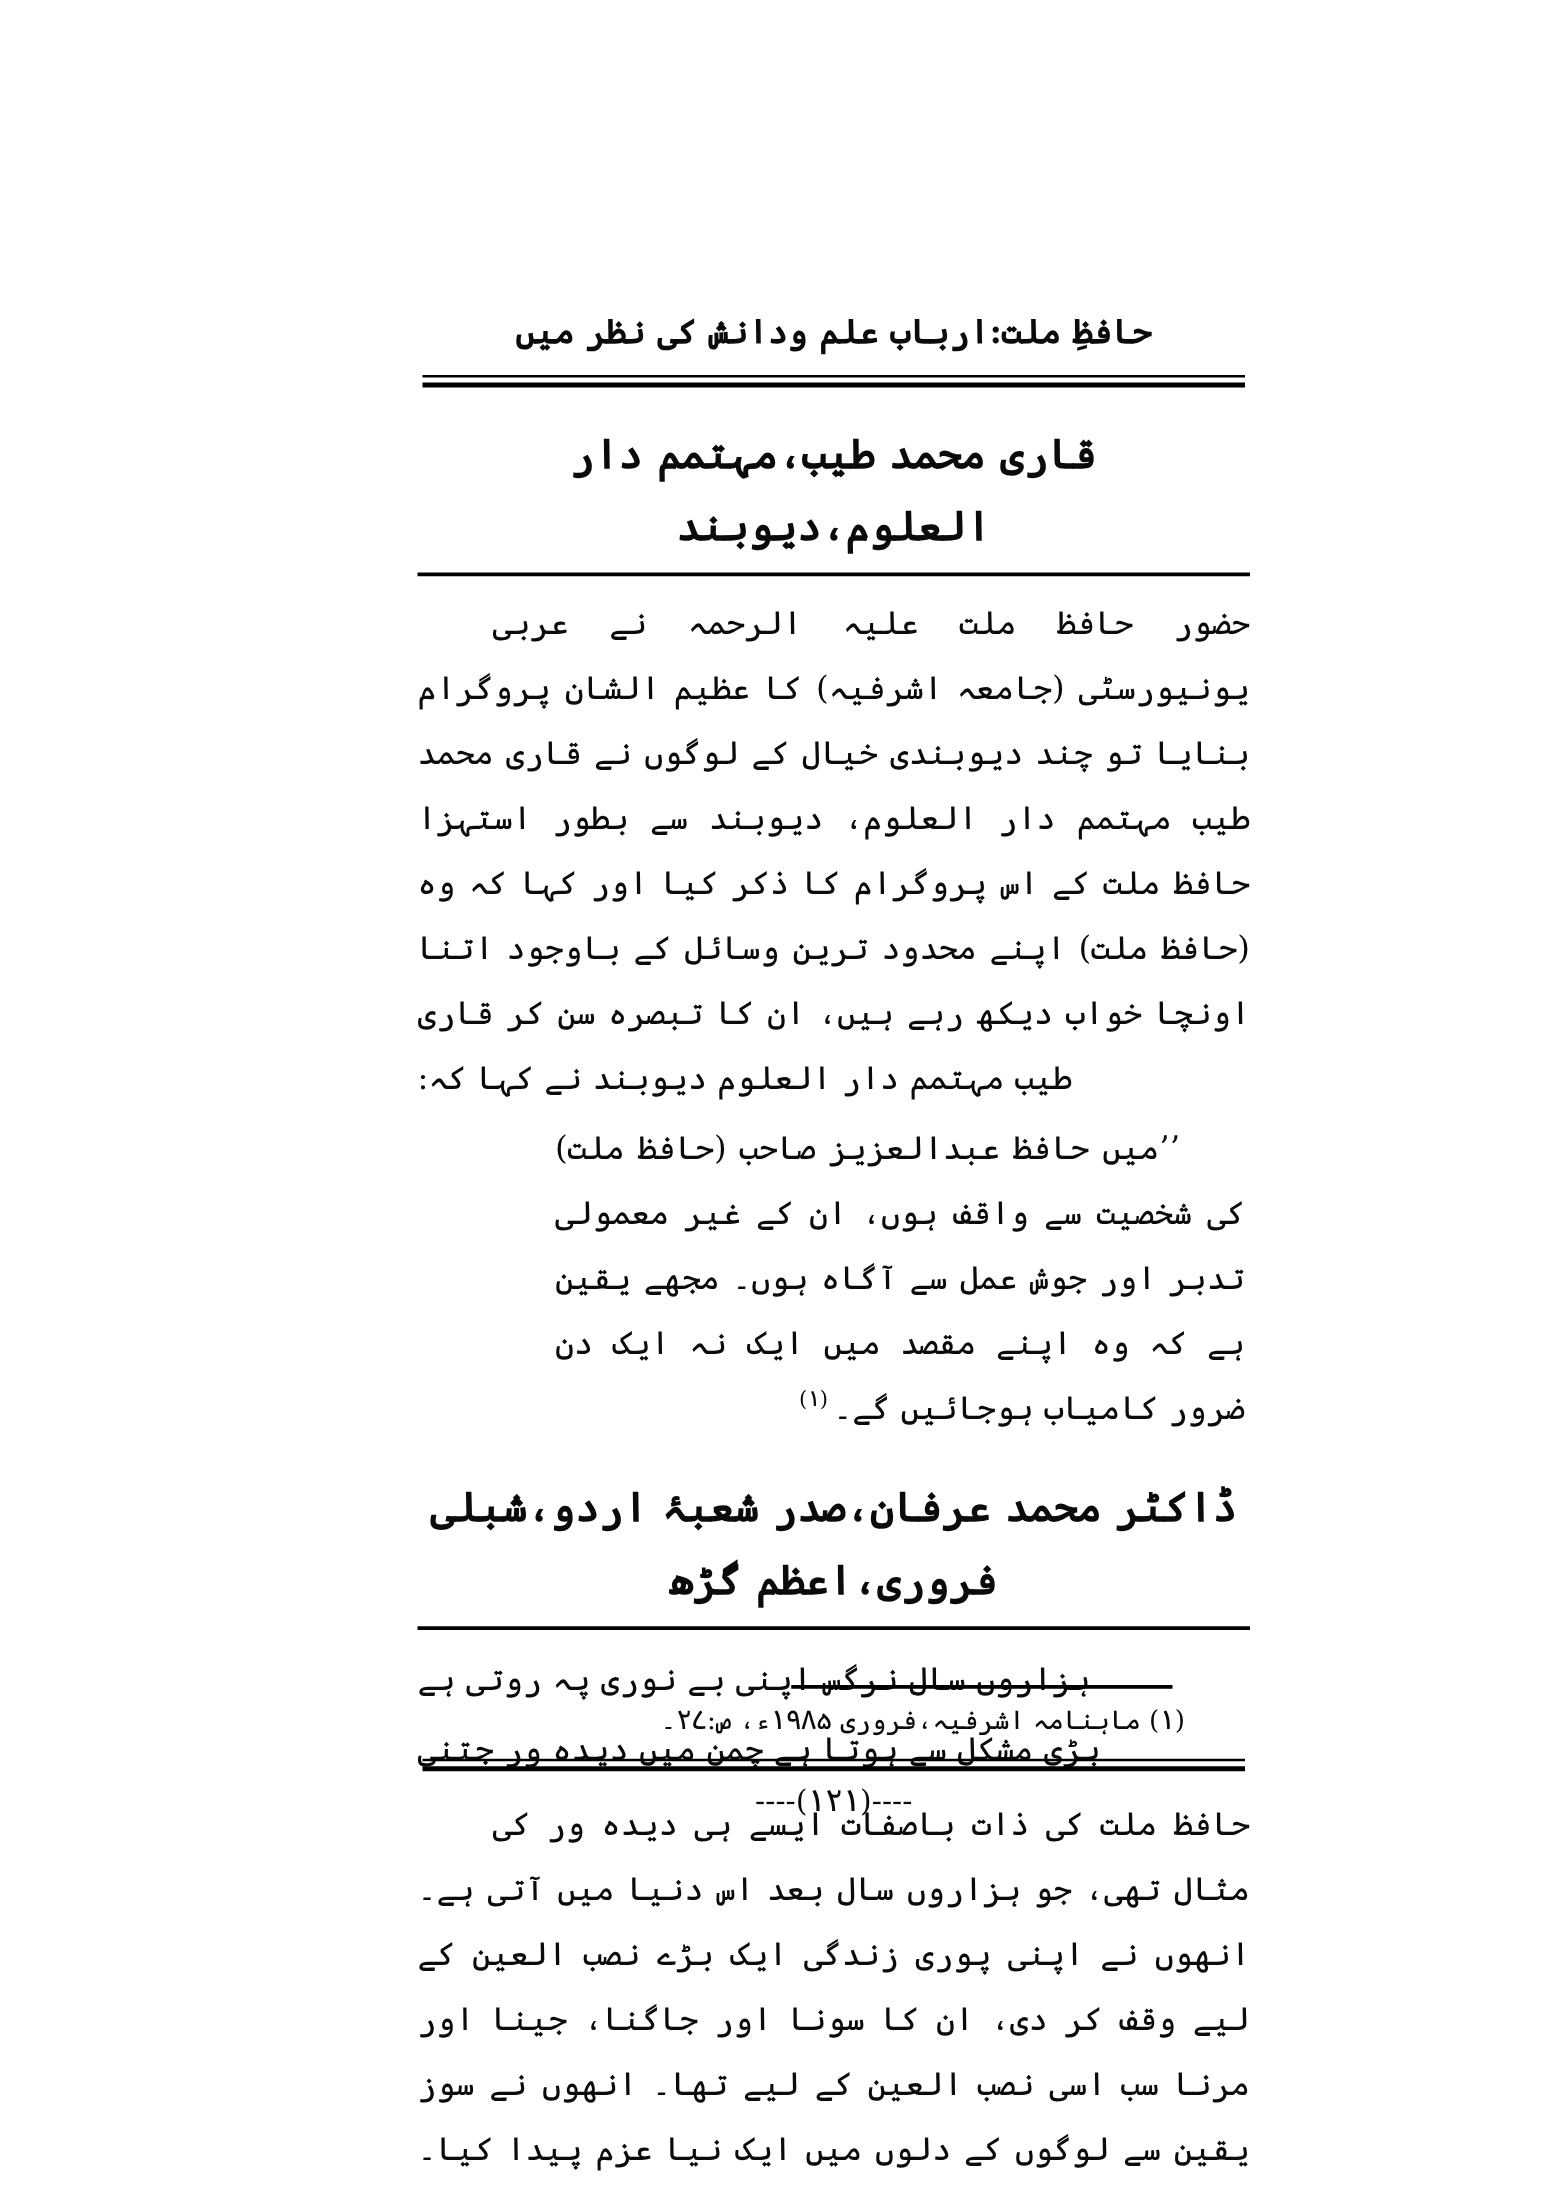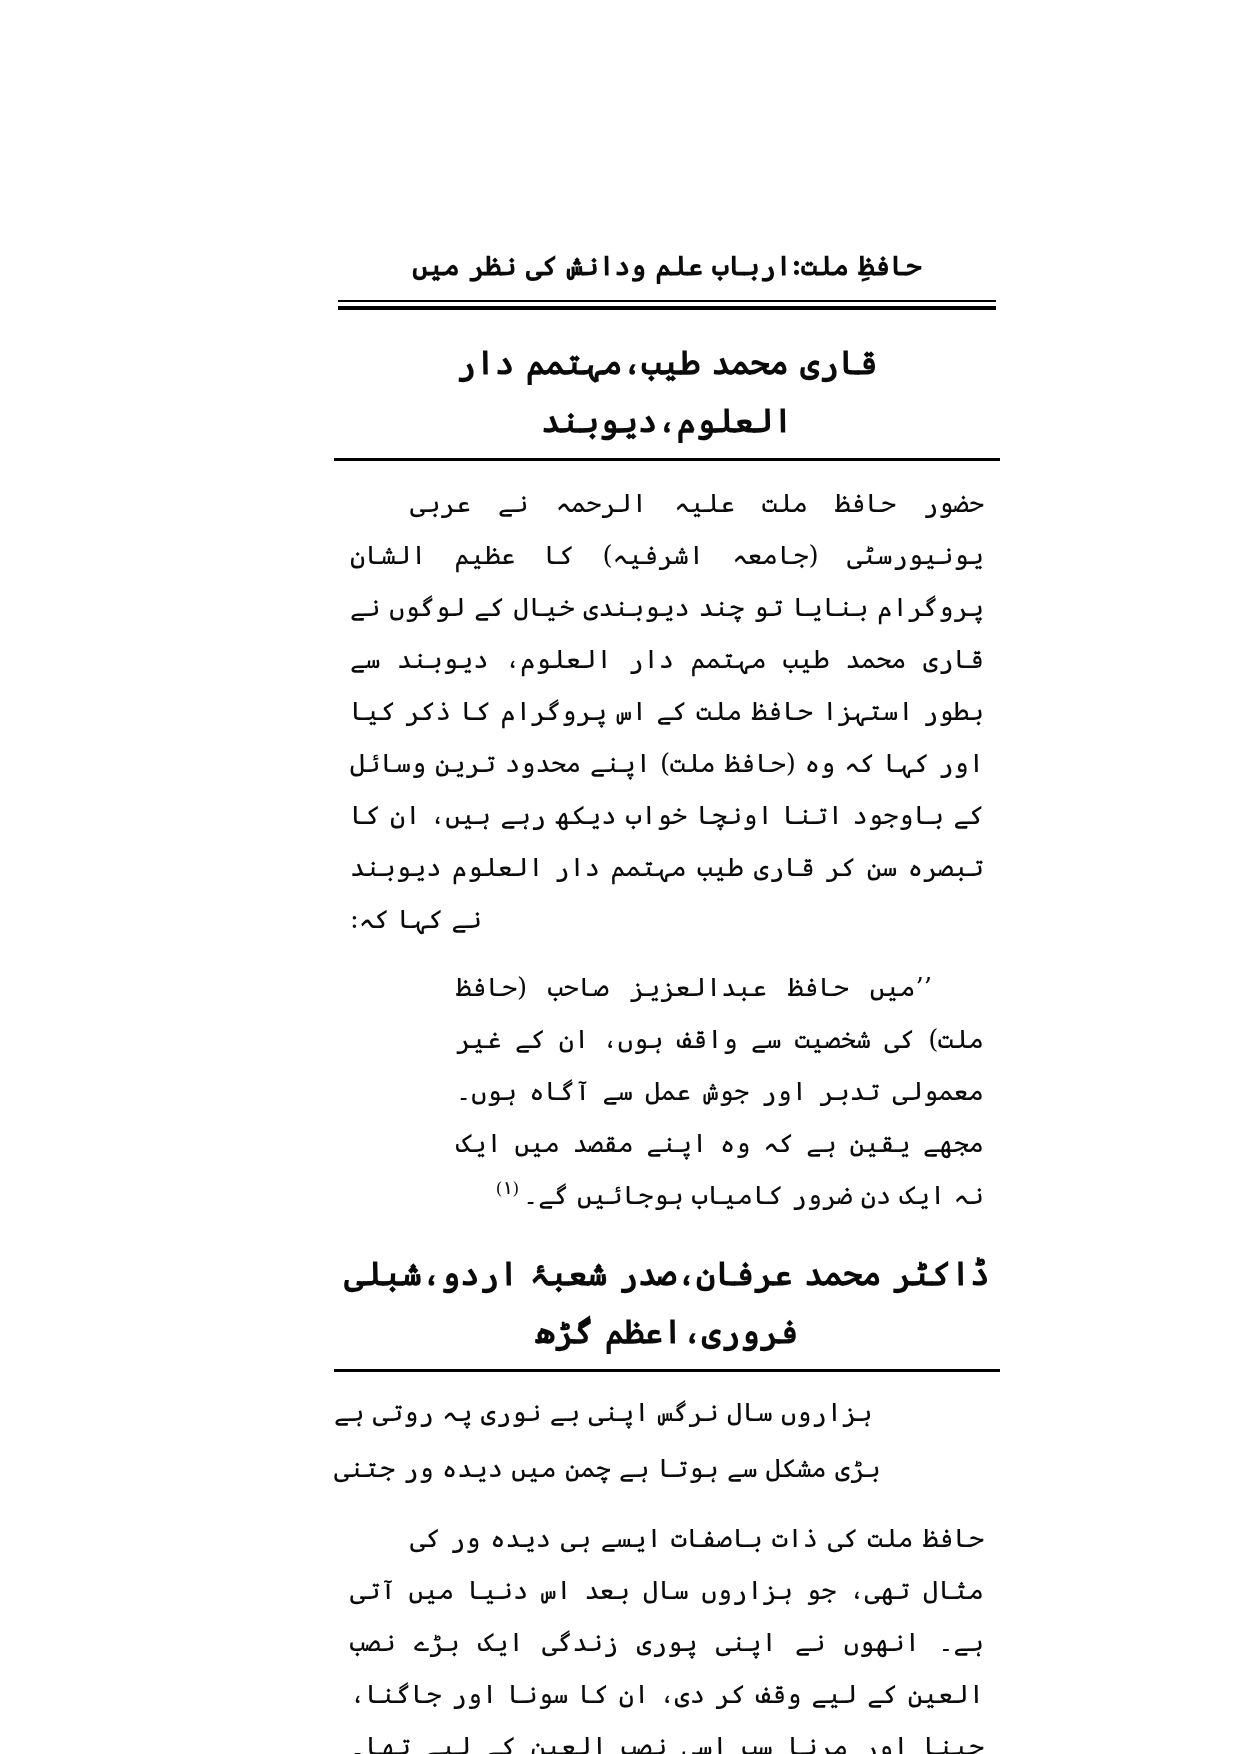--- a/index.html
+++ b/index.html
@@ -37,34 +37,34 @@
     margin-top:24px;
     margin-bottom:12px;
     line-height:58px;
   }
   .section-heading .u{
     display:inline-block;
     border-bottom:3px solid #000;
     padding:0 10px 8px 10px;
   }
   p.body-para{
-    margin:16px;
+    margin:0;
     font-size:26px;
     line-height:52px;
     text-align:justify;
     text-align-last:left; 
   }
   
   .fl-spacer{
     float:left;
     width:60px;
     height:46px;
   }
   p.quote-para{
-    margin:16px;
+    margin:4px;
     font-size:26px;
     line-height:52px;
     text-align:justify;
     text-align-last:right;
     text-indent:52px; 
     padding-left:106px; 
   }
   sup.fn-mark{
     font-size:17px;
     line-height:0;
@@ -135,13 +135,19 @@
       <div>ہزاروں سال نرگس اپنی بے نوری پہ روتی ہے</div>
       <div>بڑی مشکل سے ہوتا ہے چمن میں دیدہ ور جتنی</div>
     </div>
 
     <p class="body-para"><span class="fl-spacer"></span><span>حافظ ملت کی ذات باصفات ایسے ہی دیدہ ور کی مثال تھی، جو ہزاروں سال بعد اس دنیا میں آتی ہے۔ انھوں نے اپنی پوری زندگی ایک بڑے نصب العین کے لیے وقف کر دی، ان کا سونا اور جاگنا، جینا اور مرنا سب اسی نصب العین کے لیے تھا۔ انھوں نے سوز یقین سے لوگوں کے دلوں میں ایک نیا عزم پیدا کیا۔ انھوں نے اپنی سعی و کوشش سے مبارک پور جیسے معمولی قصبہ کو ایک علمی مرکز بنا دیا۔ واقعی اہل مبارک پور ان کو جتنا یاد کریں، ان کی جتنی عزت و توقیر کریں کم ہے۔</span></p>
 
     <p class="body-para"><span class="fl-spacer"></span><span>مولانا کی تعلیم و تربیت، پرانے طریقوں، پرانے استاذوں اور بزرگوں کے سایۂ شفقت اور پرانی فضاؤں میں ہوئی تھی۔ جدید علوم و فنون میں براہ راست انھوں نے کسی سے استفادہ نہیں کیا تھا، مگر کہیں وہ اجنبی نہیں معلوم ہوتے تھے۔ چاہے وہ اہل علم کا حلقہ ہو، چاہے ارباب سیاست کی</span></p>
 
   </div>
 
+  <div class="footer">
+    <div class="footnote-rule"></div>
+    <p class="footnote-text">(۱) ماہنامہ اشرفیہ،فروری ۱۹۸۵ء، ص:۲۷۔</p>
+    <div class="bottom-rule"></div>
+    <div class="page-number">----(۱۲۱)----</div>
+  </div>
 </div>
 
 </body></html>

